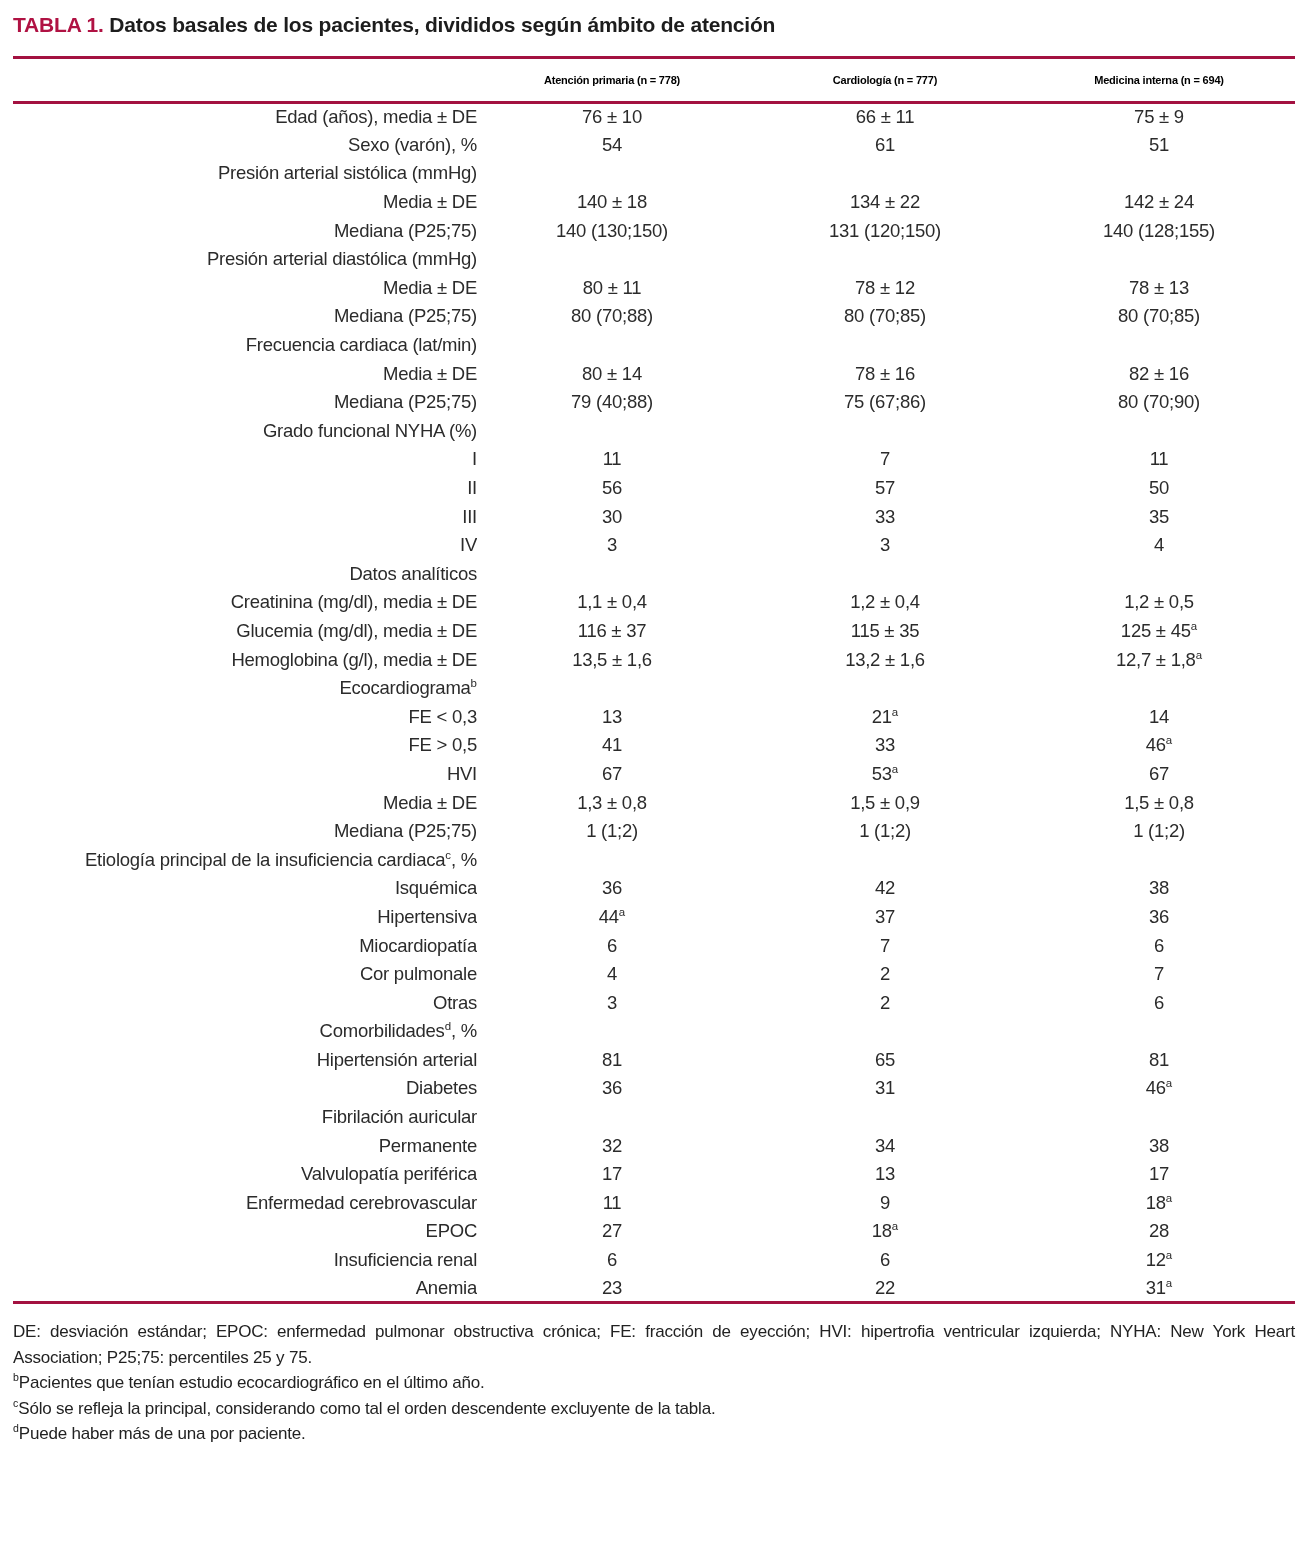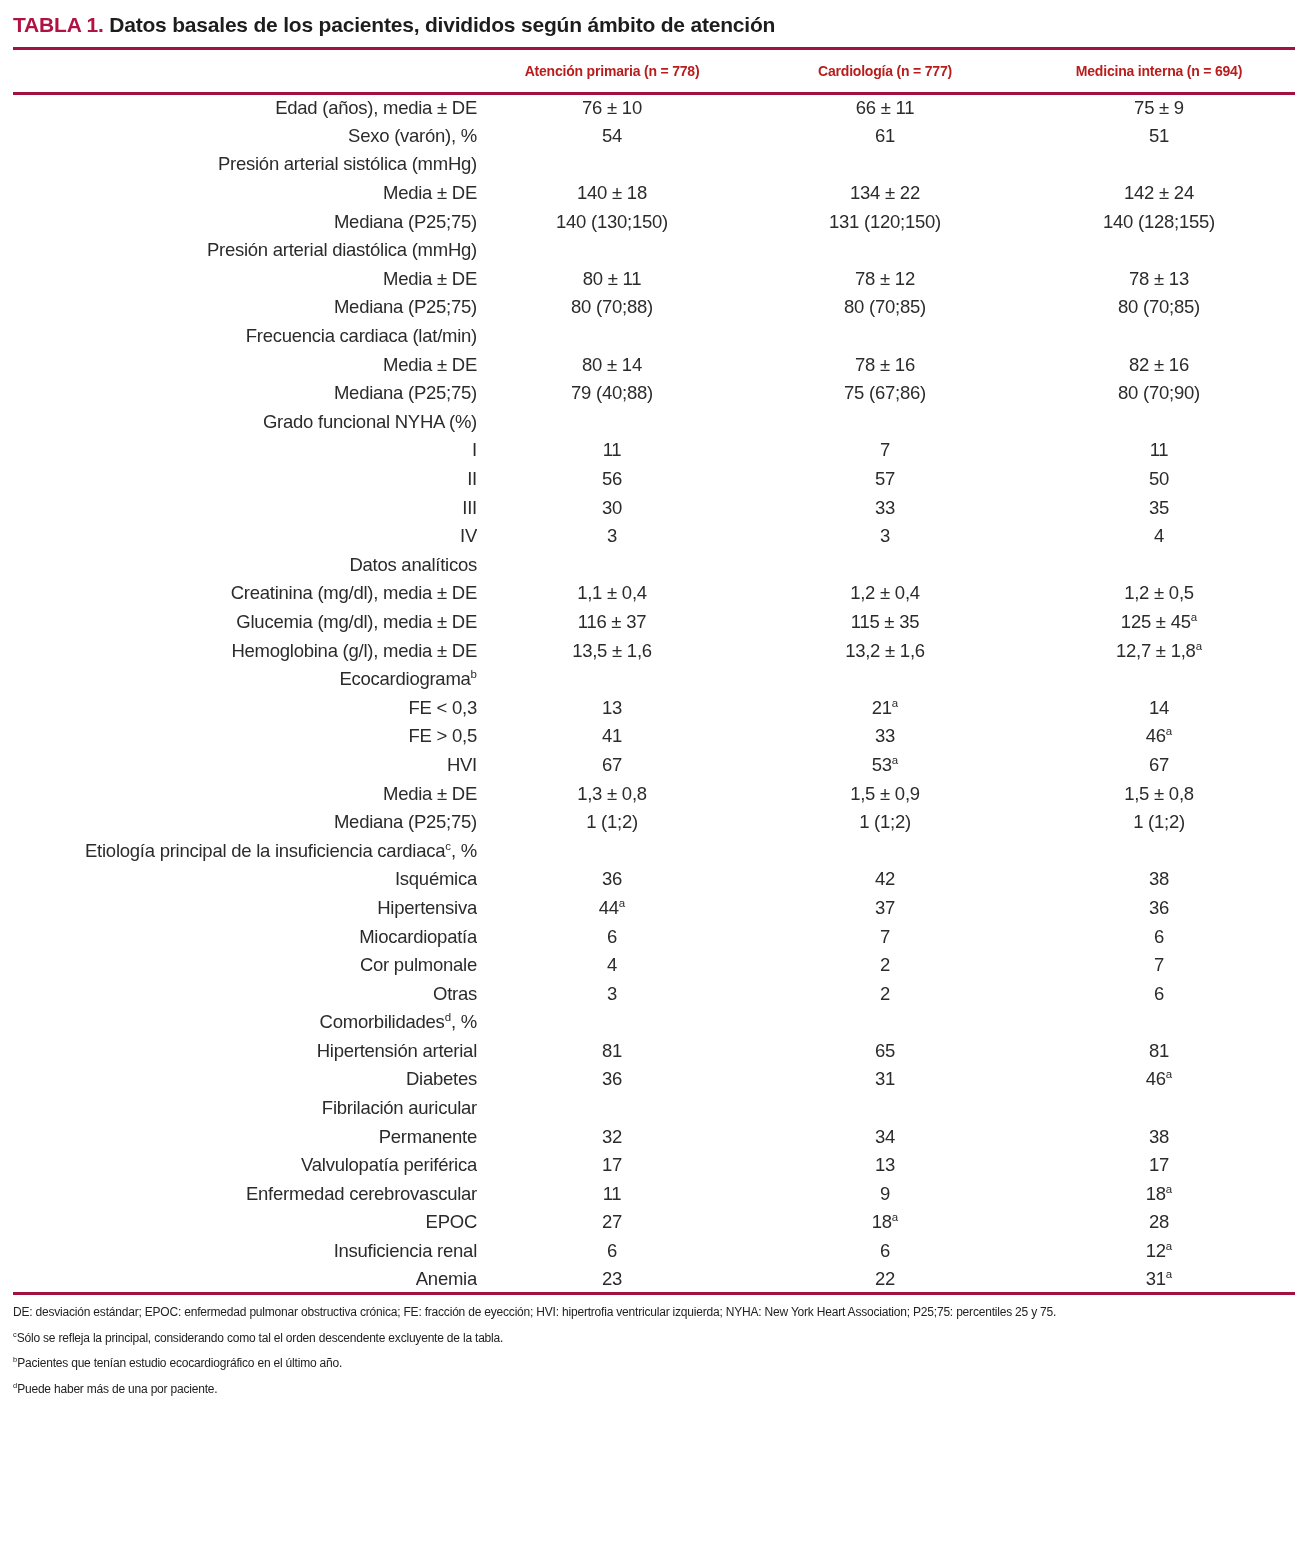--- a/index.html
+++ b/index.html
@@ -18,21 +18,21 @@
     width: 1308px;
     min-height: 1547px;
     padding: 12px 13px 10px 13px;
   }
   
   .title-row {
     font-size: 21px;
     font-weight: bold;
     letter-spacing: -0.2px;
     line-height: 26px;
-    margin-bottom: 9px;
+    margin-bottom: 18px;
     white-space: nowrap;
   }
   .title-label { color: var(--title-red); }
   .title-text { color: #1d1d1d; }
   .rule {
     height: 3px;
     background: var(--accent);
     border: none;
     margin: 0;
   }
@@ -44,24 +44,24 @@
     border-bottom: 3px solid var(--accent);
   }
   col.c-label { width: 464px; }
   col.c-v1 { width: 270px; }
   col.c-v2 { width: 276px; }
   col.c-v3 { width: 272px; }
   thead th {
     height: 43px;
     vertical-align: middle;
     text-align: center;
-    font-size: 14px;
+    font-size: 11px;
     font-weight: bold;
     letter-spacing: -0.2px;
-    color: #b91c1c;
+    color: #000000;
     padding: 0;
     border-bottom: 3px solid var(--accent);
   }
   thead th.corner { text-align: left; }
   tbody td {
     height: 28.6px;
     padding: 0;
     font-size: 18.5px;
     letter-spacing: -0.25px;
     vertical-align: middle;
@@ -73,22 +73,22 @@
   tbody td.label.ind2 { padding-left: 48px; }
   tbody td.val { text-align: center; }
   sup {
     font-size: 62%;
     line-height: 0;
     vertical-align: super;
     letter-spacing: 0;
   }
   
   .footnotes {
-    margin-top: 5px;
-    font-size: 12px;
+    margin-top: 15px;
+    font-size: 17px;
     letter-spacing: -0.2px;
     line-height: 25.5px;
     color: #222222;
   }
   .footnotes p { margin: 0; }
   .abbrev { text-align: justify; }
 </style>
 </head>
 <body>
 
@@ -368,19 +368,19 @@
           <td class="val">23</td>
           <td class="val">22</td>
           <td class="val">31<sup>a</sup></td>
         </tr>
       </tbody>
   </table>
 
   <div class="footnotes">
     <p class="abbrev">DE: desviación estándar; EPOC: enfermedad pulmonar obstructiva crónica; FE: fracción de eyección; HVI: hipertrofia ventricular izquierda; NYHA: New York Heart Association; P25;75: percentiles 25 y 75.</p>
     <div>
+        <p><sup>b</sup>Pacientes que tenían estudio ecocardiográfico en el último año.</p>
         <p><sup>c</sup>Sólo se refleja la principal, considerando como tal el orden descendente excluyente de la tabla.</p>
-        <p><sup>b</sup>Pacientes que tenían estudio ecocardiográfico en el último año.</p>
         <p><sup>d</sup>Puede haber más de una por paciente.</p>
       </div>
   </div>
 
 </div>
 
 </body></html>

